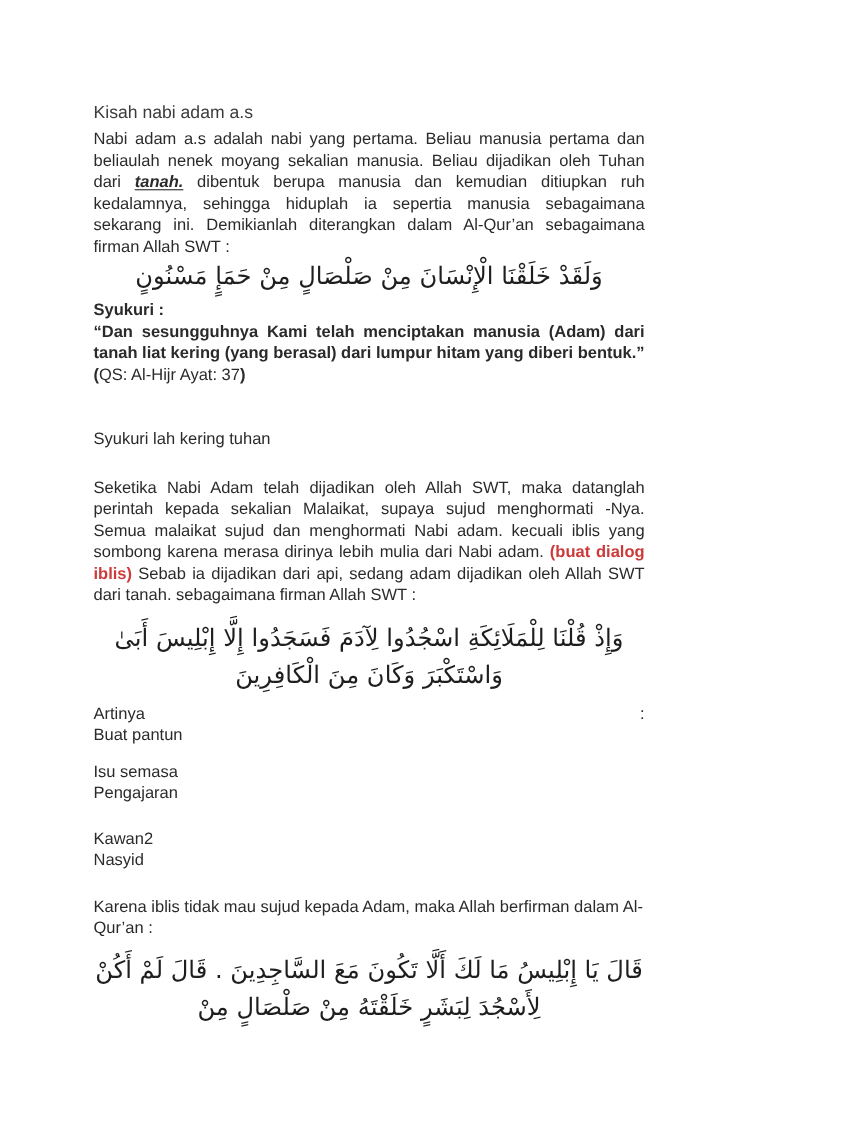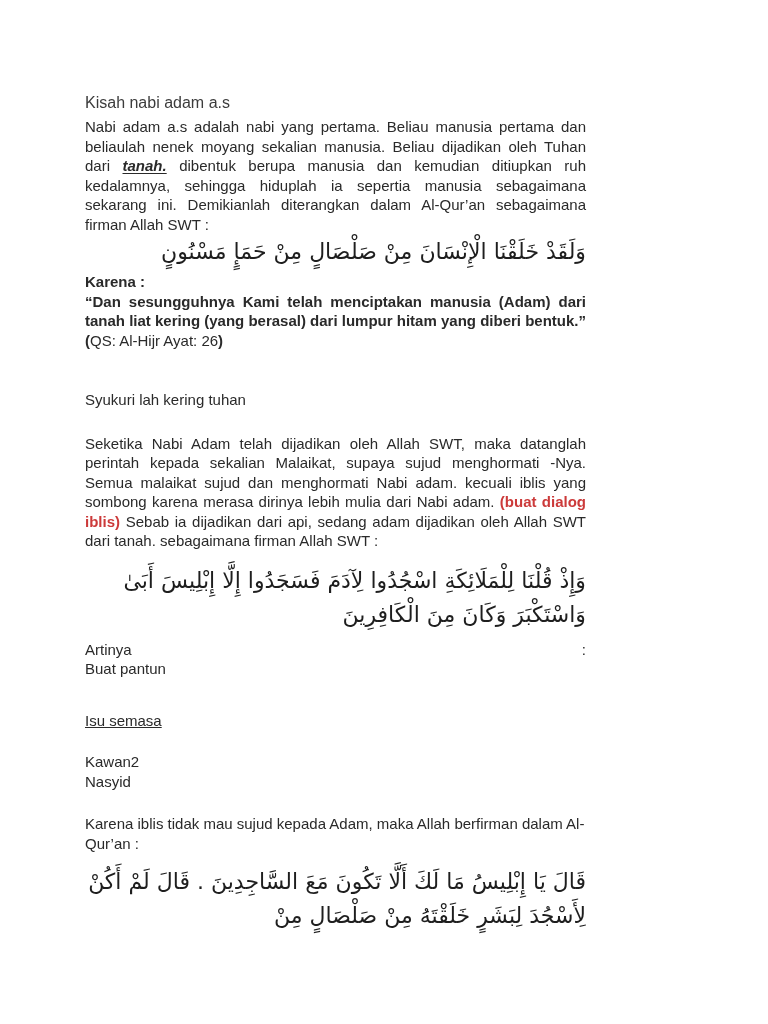--- a/index.html
+++ b/index.html
@@ -27,75 +27,76 @@
     color:#3c3c3c;
     margin:0 0 4px 0;
     font-weight:normal;
   }
   .para{text-align:justify;}
   .bold{font-weight:bold;}
   .red{color:var(--accent_red);font-weight:bold;}
   .arabic{
     font-family:"DejaVu Sans",sans-serif;
     direction:rtl;
-    text-align:right;
+    text-align:center;
     font-size:22px;
     line-height:34px;
     color:#1e1e1e;
   }
   .verse1{margin:1px 0 2px 0;}
   .artinya1{margin-top:3px;}
   .syukuri{margin-top:40px;}
   .p2{margin-top:24px;}
   .verse2{margin-top:13px;}
   .artinya-row{
     margin-top:8px;
     display:flex;
     justify-content:space-between;
     font-weight:normal;
   }
   .quote2{margin-top:3px;}
   .buat-pantun{}
-  .isu{margin-top:32px;text-decoration:underline;}
+  .isu{margin-top:13px;}
   .kawan{margin-top:22px;}
   .p3{margin-top:23px;}
   .verse3{margin-top:12px;}
   .ref{font-weight:normal;}
   u{text-underline-offset:2px;}
 </style>
 </head>
 <body>
 
 <div class="page">
 
   <h1 class="title">Kisah nabi adam a.s</h1>
 
   <p class="para"><span>Nabi adam a.s adalah nabi yang pertama. Beliau manusia pertama dan beliaulah nenek moyang sekalian manusia. Beliau dijadikan oleh Tuhan dari </span><b><i><u>tanah.</u></i></b><span> dibentuk berupa manusia dan kemudian ditiupkan ruh kedalamnya, sehingga hiduplah ia sepertia manusia sebagaimana sekarang ini. Demikianlah diterangkan dalam Al-Qur’an sebagaimana firman Allah SWT :</span></p>
 
   <div class="arabic verse1" dir="rtl">وَلَقَدْ خَلَقْنَا الْإِنْسَانَ مِنْ صَلْصَالٍ مِنْ حَمَإٍ مَسْنُونٍ</div>
 
-  <p class="bold artinya1">Karena :</p>
+  <p class="bold artinya1">Syukuri :</p>
 
-  <p class="para"><b>“Dan sesungguhnya Kami telah menciptakan manusia (Adam) dari tanah liat kering (yang berasal) dari lumpur hitam yang diberi bentuk.” (</b><span class="ref">QS: Al-Hijr Ayat: 26</span><b>)</b></p>
+  <p class="para"><b>“Dan sesungguhnya Kami telah menciptakan manusia (Adam) dari tanah liat kering (yang berasal) dari lumpur hitam yang diberi bentuk.” (</b><span class="ref">QS: Al-Hijr Ayat: 37</span><b>)</b></p>
 
   <p class="syukuri">Syukuri lah kering tuhan</p>
 
   <p class="para p2"><span>Seketika Nabi Adam telah dijadikan oleh Allah SWT, maka datanglah perintah kepada sekalian Malaikat, supaya sujud menghormati -Nya. Semua malaikat sujud dan menghormati Nabi adam. kecuali iblis yang sombong karena merasa dirinya lebih mulia dari Nabi adam. </span><span class="red">(buat dialog iblis)</span><span> Sebab ia dijadikan dari api, sedang adam dijadikan oleh Allah SWT dari tanah. sebagaimana firman Allah SWT :</span></p>
 
   <div class="arabic verse2" dir="rtl">وَإِذْ قُلْنَا لِلْمَلَائِكَةِ اسْجُدُوا لِآدَمَ فَسَجَدُوا إِلَّا إِبْلِيسَ أَبَىٰ وَاسْتَكْبَرَ وَكَانَ مِنَ الْكَافِرِينَ</div>
 
   <div class="artinya-row">
       <span>Artinya</span>
       <span>:</span>
     </div>
 
 
   <p class="buat-pantun">Buat pantun</p>
 
   <p class="isu">Isu semasa</p>
+  <p>Pengajaran</p>
 
   <p class="kawan">Kawan2</p>
   <p>Nasyid</p>
 
   <p class="p3">Karena iblis tidak mau sujud kepada Adam, maka Allah berfirman dalam Al-Qur’an :</p>
 
   <div class="arabic verse3" dir="rtl">قَالَ يَا إِبْلِيسُ مَا لَكَ أَلَّا تَكُونَ مَعَ السَّاجِدِينَ . قَالَ لَمْ أَكُنْ لِأَسْجُدَ لِبَشَرٍ خَلَقْتَهُ مِنْ صَلْصَالٍ مِنْ</div>
 
 </div>
 

